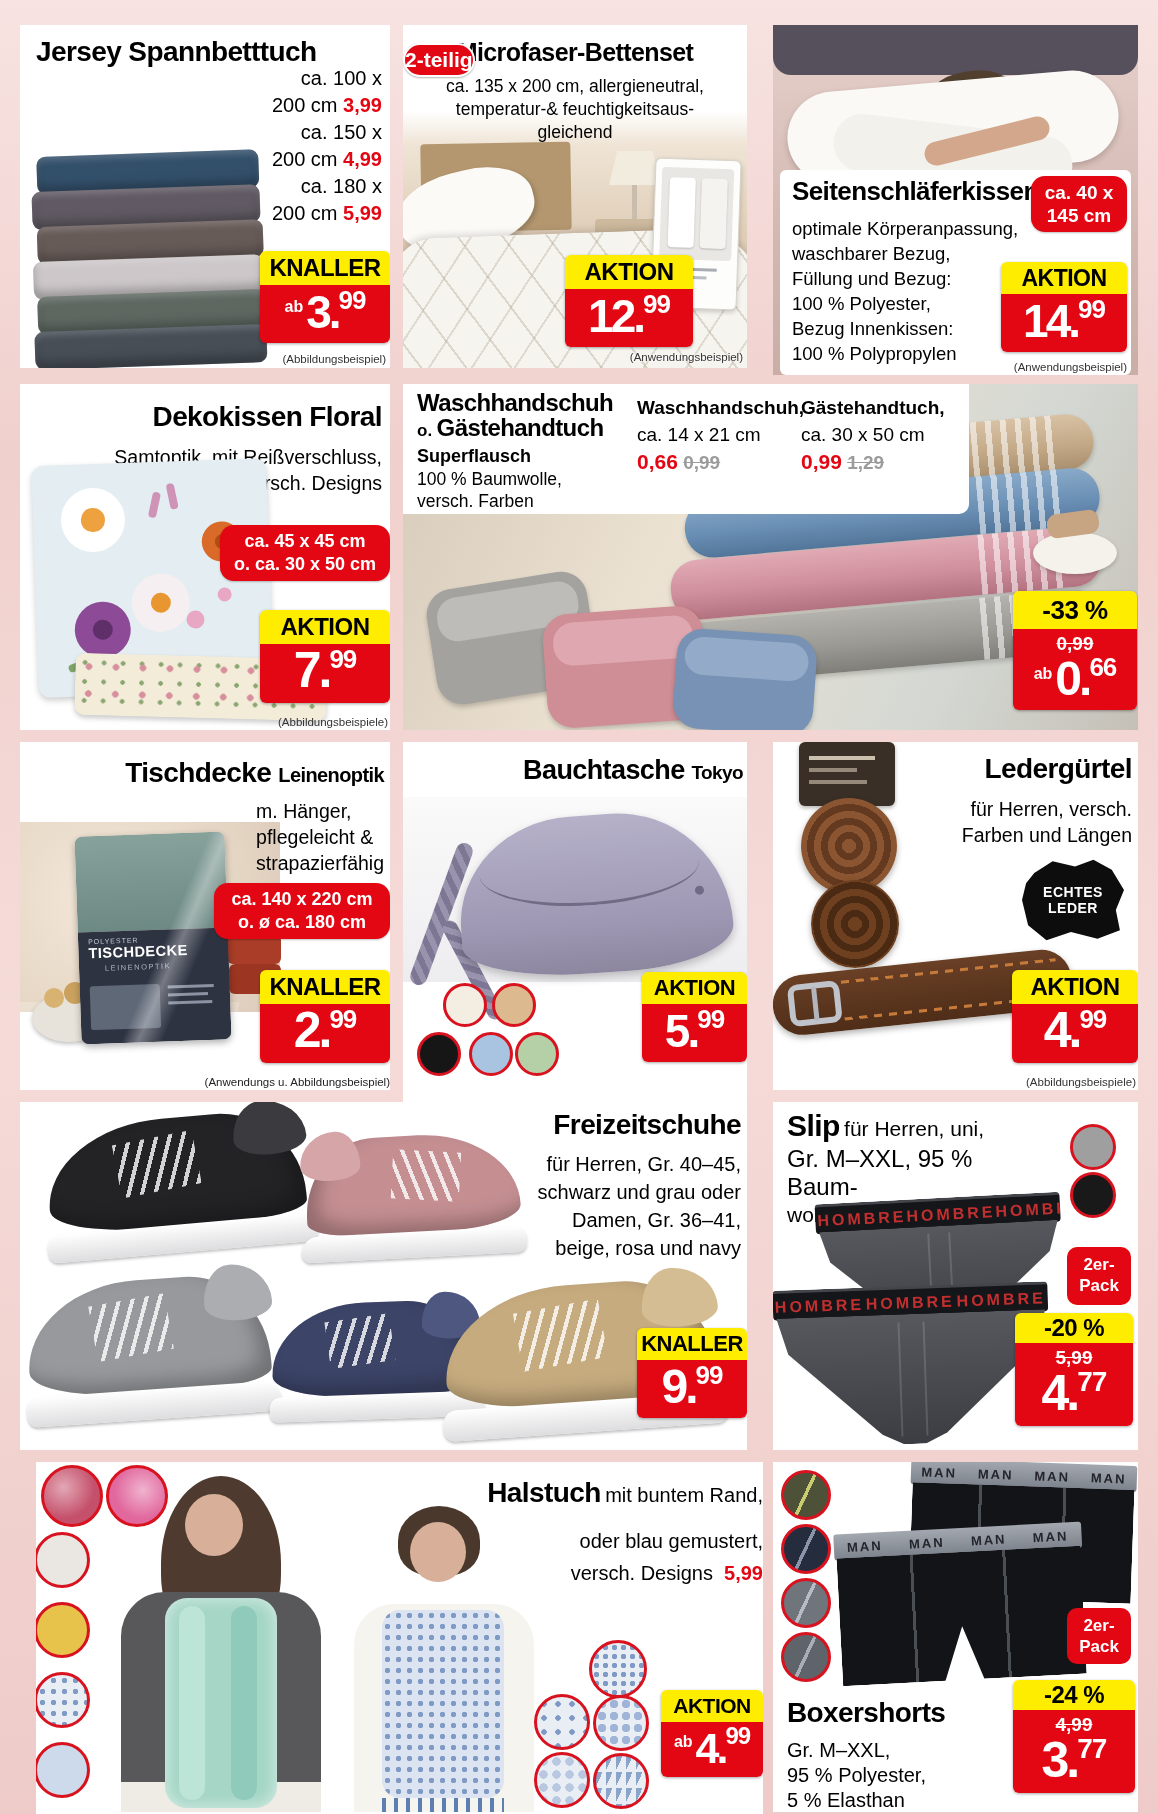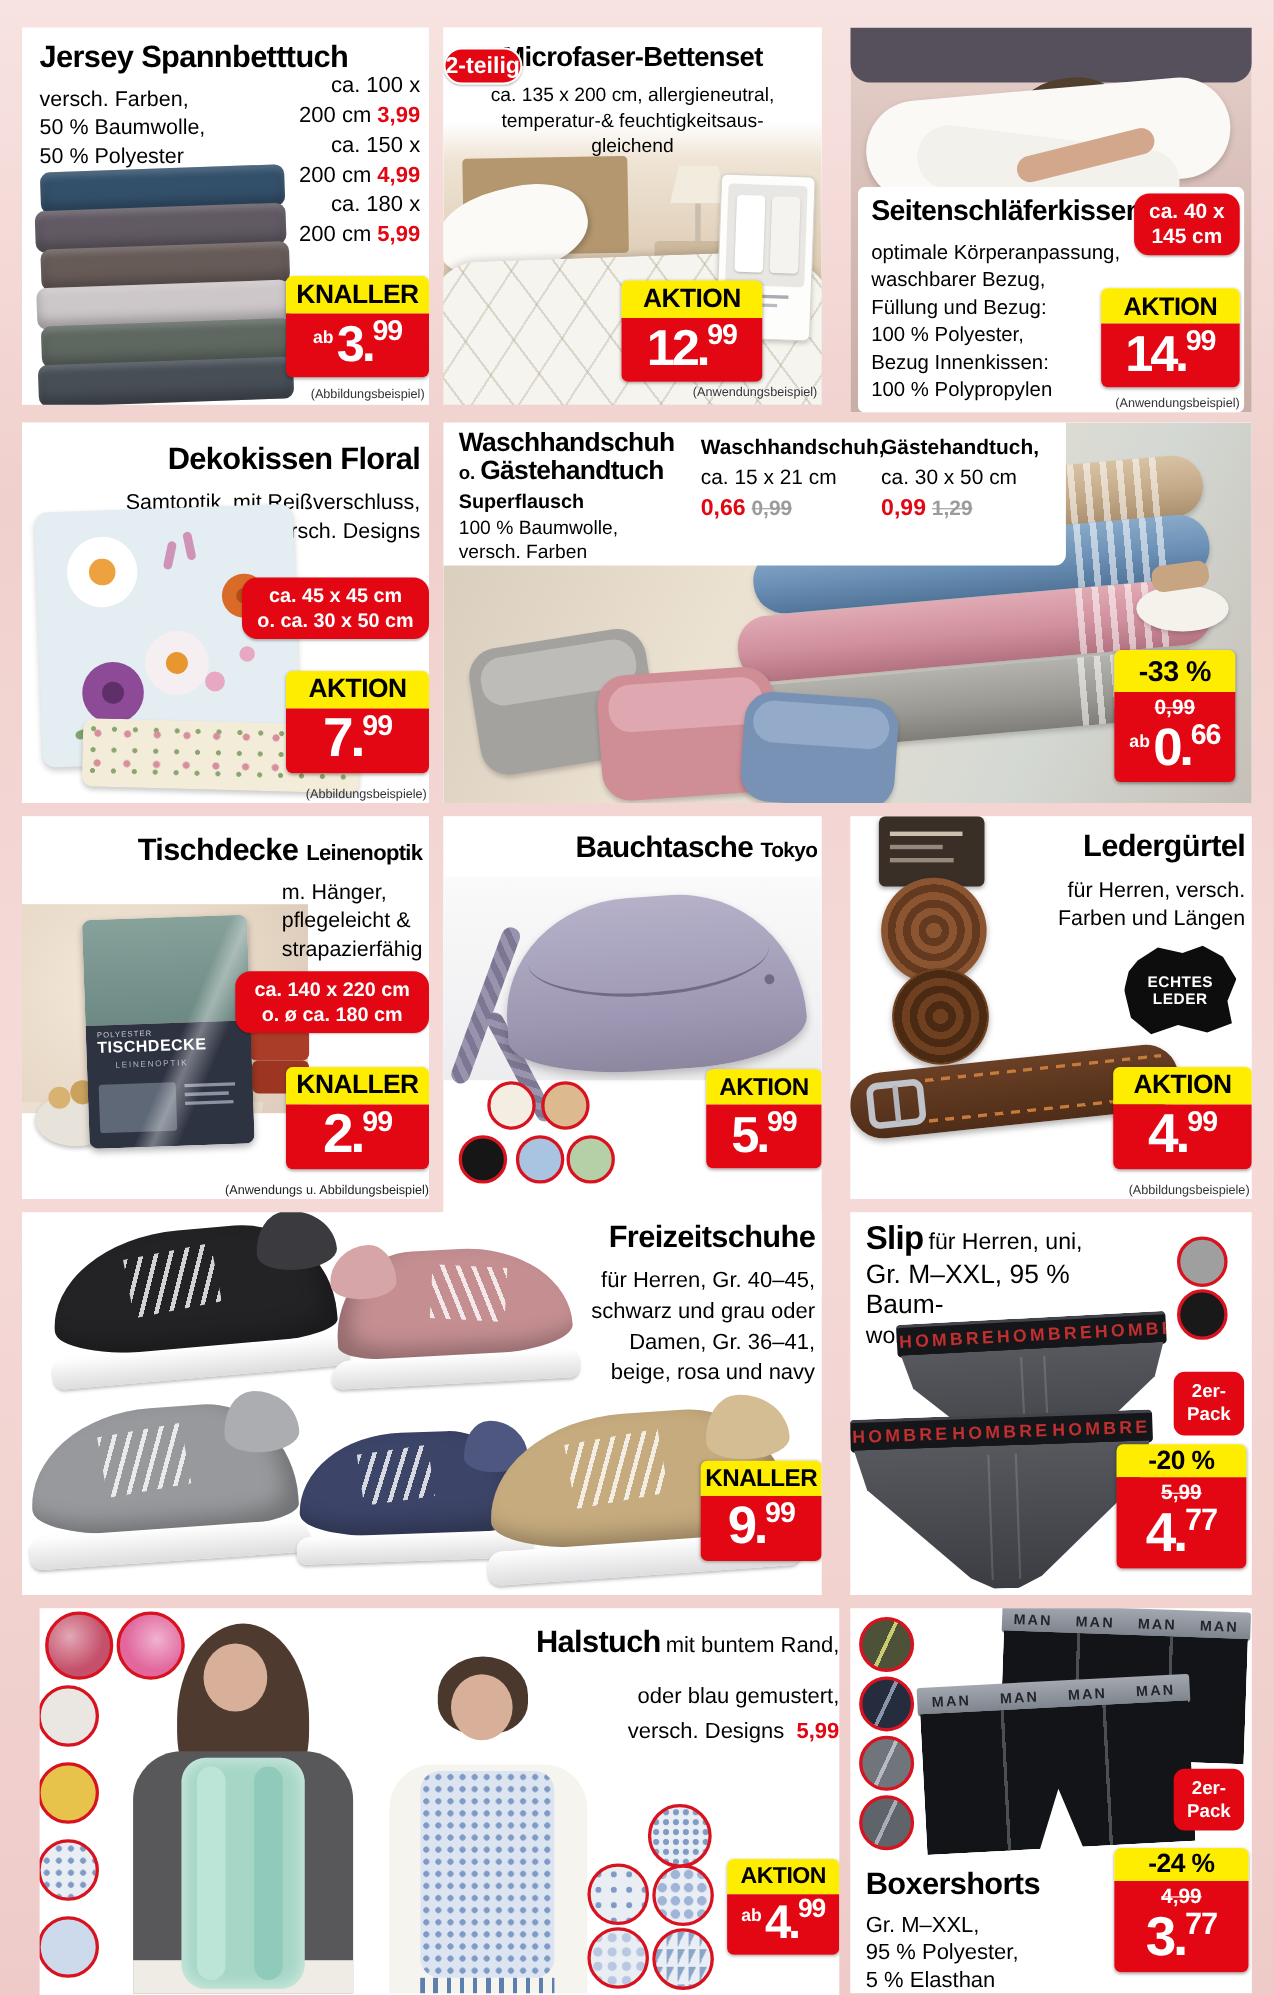--- a/index.html
+++ b/index.html
@@ -62,25 +62,20 @@
   .flower{position:absolute;border-radius:50%}
   .flower i{position:absolute;inset:32%;border-radius:50%;display:block}
 </style>
 </head>
 <body>
 
 <div id="page">
 
   <div class="tile" style="left:20px;top:25px;width:370px;height:343px">
     <div class="abs title" style="left:16px;top:12px;font-size:28px">Jersey Spannbetttuch</div>
-    <div class="abs desc" style="left:16px;top:52px">
-      <div>versch. Farben,</div>
-      <div>50 % Baumwolle,</div>
-      <div>50 % Polyester</div>
-    </div>
     <div class="abs" style="right:8px;top:40px;text-align:right;font-size:20px;line-height:27px">
       <div>ca. 100 x</div>
       <div><span>200 cm</span> <span class="b r">3,99</span></div>
       <div>ca. 150 x</div>
       <div><span>200 cm</span> <span class="b r">4,99</span></div>
       <div>ca. 180 x</div>
       <div><span>200 cm</span> <span class="b r">5,99</span></div>
     </div>
     <div class="abs" style="left:12px;top:128px;width:238px;height:222px;transform:rotate(-2deg)">
       <div class="sheet" style="left:8px;top:0;width:222px;background:#33506b"></div>
@@ -235,30 +230,30 @@
     <div class="abs" style="left:0;top:0;width:566px;height:130px;background:#fff;border-radius:0 0 10px 0;z-index:4">
       <div class="abs" style="left:14px;top:6px;width:215px">
         <div class="title" style="font-size:24px">Waschhandschuh</div>
         <div style="line-height:26px"><span class="b" style="font-size:17px">o.</span> <span class="title" style="font-size:24px">Gästehandtuch</span></div>
         <div class="b" style="font-size:18px;line-height:24px">Superflausch</div>
         <div style="font-size:17.5px;line-height:22px">100 % Baumwolle,</div>
         <div style="font-size:17.5px;line-height:22px">versch. Farben</div>
       </div>
       <div class="abs" style="left:234px;top:10px;width:160px;font-size:19px;line-height:27px">
         <div class="b">Waschhandschuh,</div>
-        <div>ca. 15 x 21 cm</div>
+        <div>ca. 14 x 21 cm</div>
         <div><span class="b r" style="font-size:21px">0,66</span> <span class="strike">0,99</span></div>
       </div>
       <div class="abs" style="left:398px;top:10px;width:162px;font-size:19px;line-height:27px">
         <div class="b">Gästehandtuch,</div>
         <div>ca. 30 x 50 cm</div>
         <div><span class="b r" style="font-size:21px">0,99</span> <span class="strike">1,29</span></div>
       </div>
     </div>
-    <div class="badge" style="left:610px;top:207px;width:110px">
+    <div class="badge" style="left:610px;top:207px;width:124px">
       <div class="tag" style="font-size:26px;line-height:38px;height:38px">-33 %</div>
       <div class="body">
         <span class="old">0,99</span>
         <div class="pl"><span class="ab">ab</span><span class="int" style="font-size:48px">0.</span><span class="sup">66</span></div>
       </div>
     </div>
   </div>
 
   <div class="tile" style="left:20px;top:742px;width:370px;height:348px">
     <div class="abs" style="left:0;top:80px;width:260px;height:190px;background:radial-gradient(circle at 30% 40%,#f3e7d8,#e4d4c2 70%,#dccaba)"></div>

